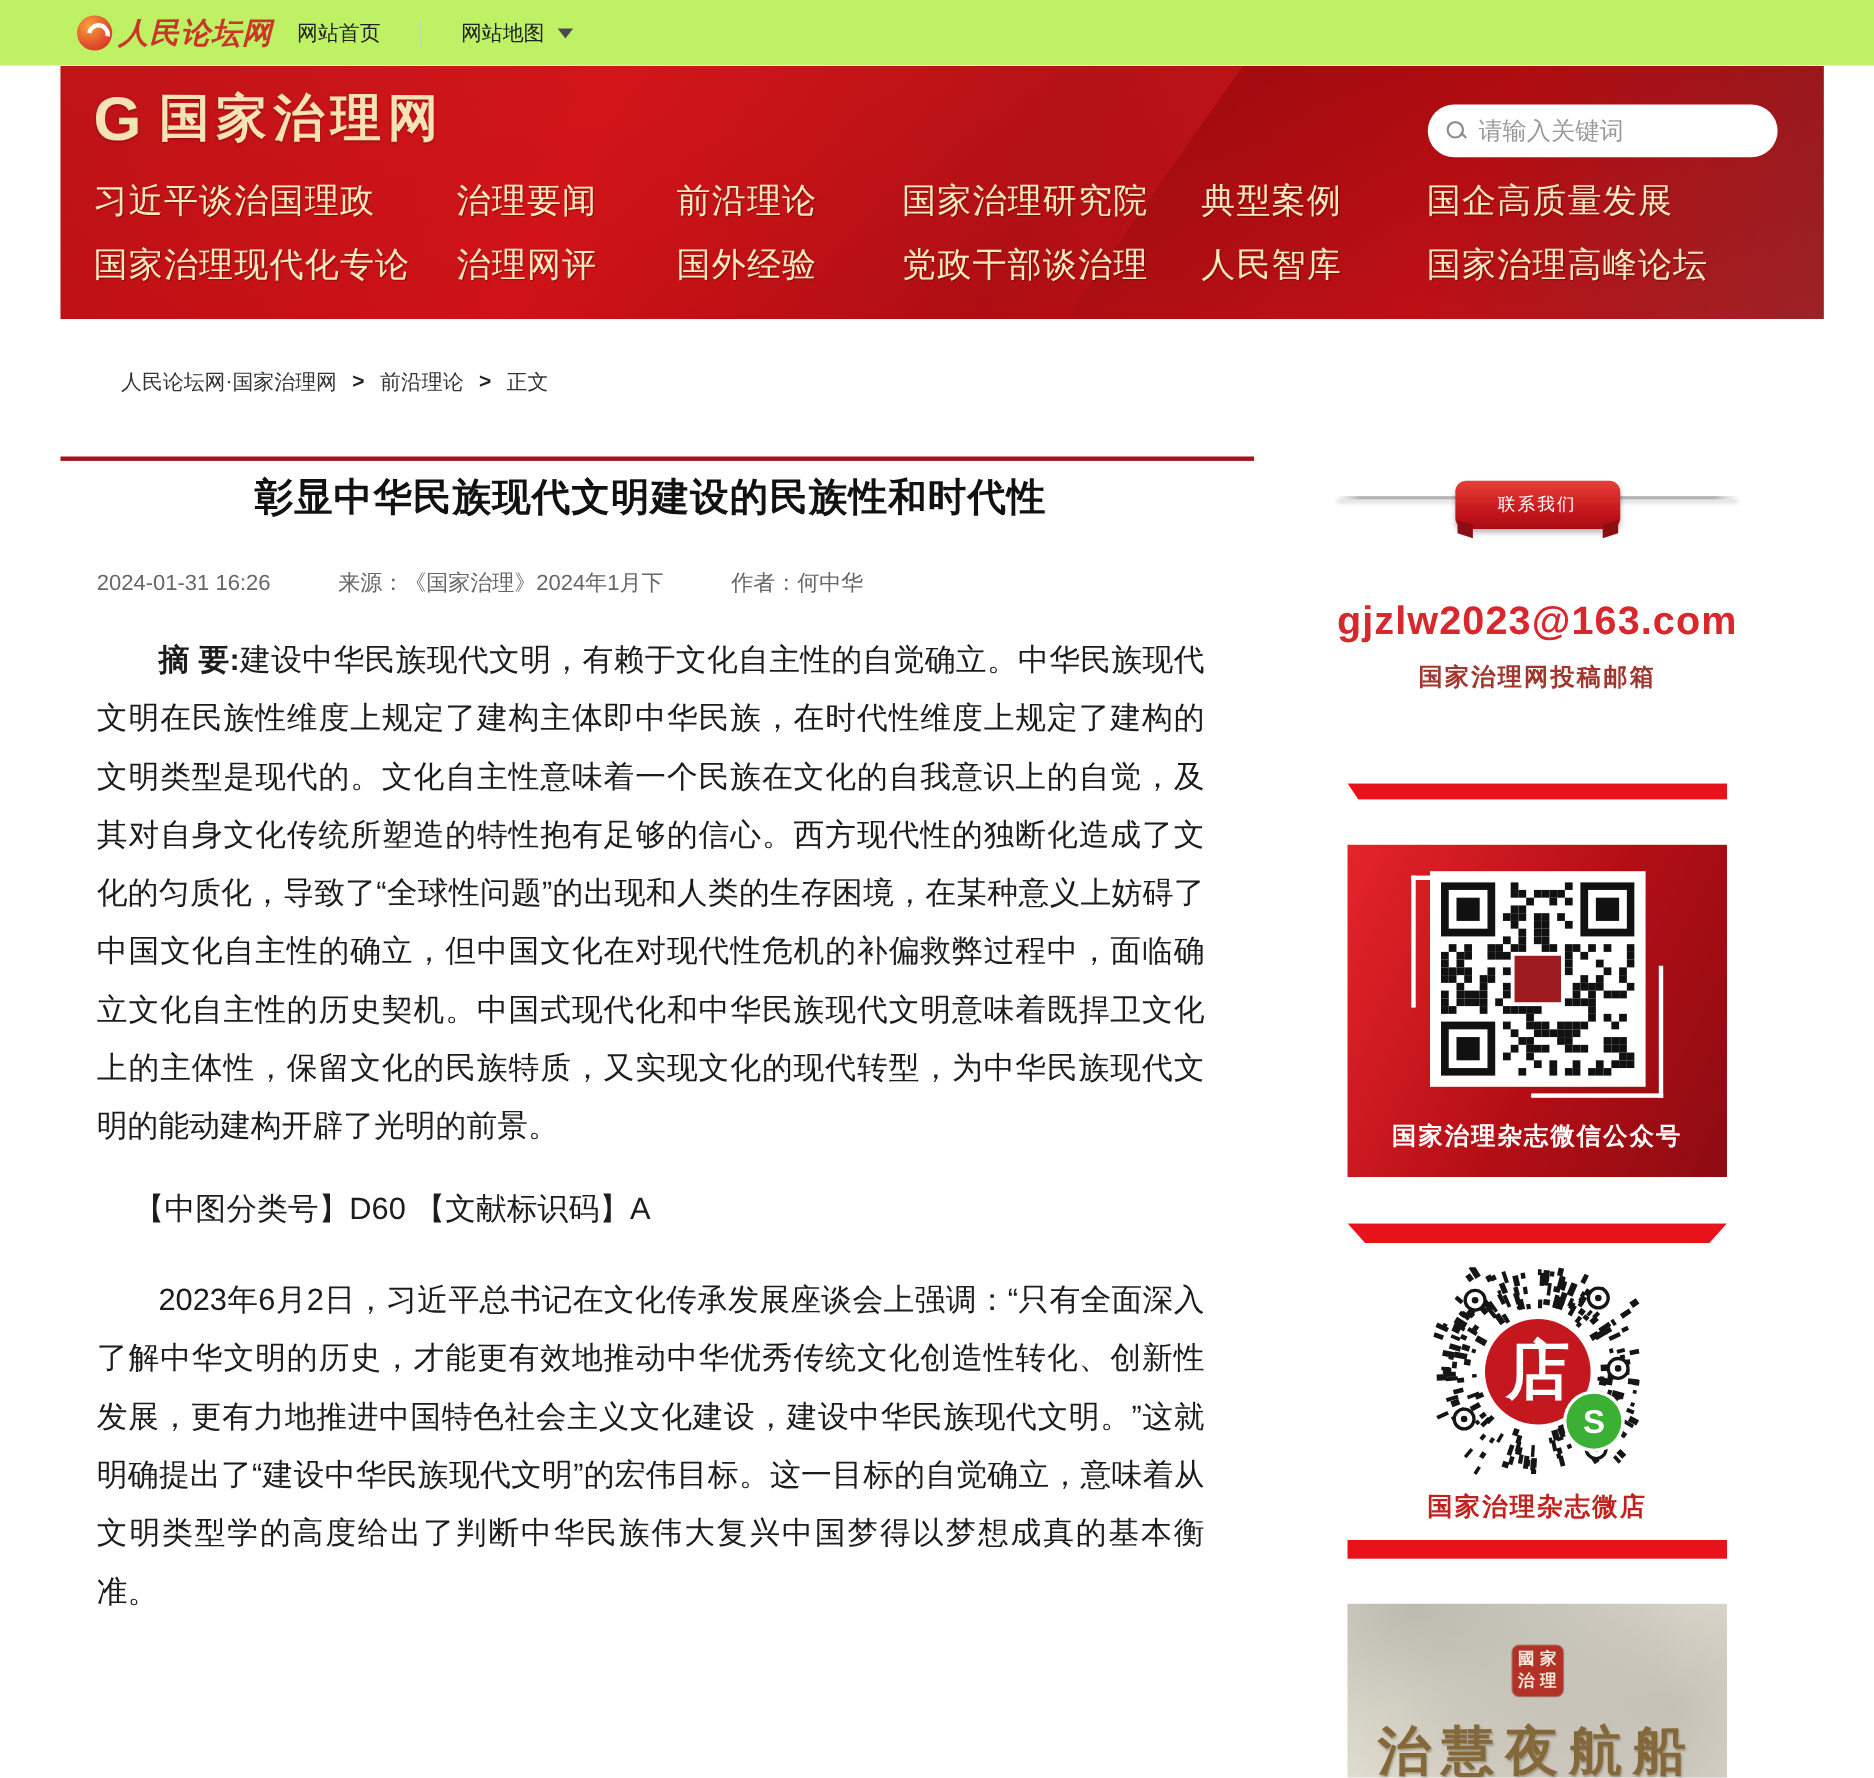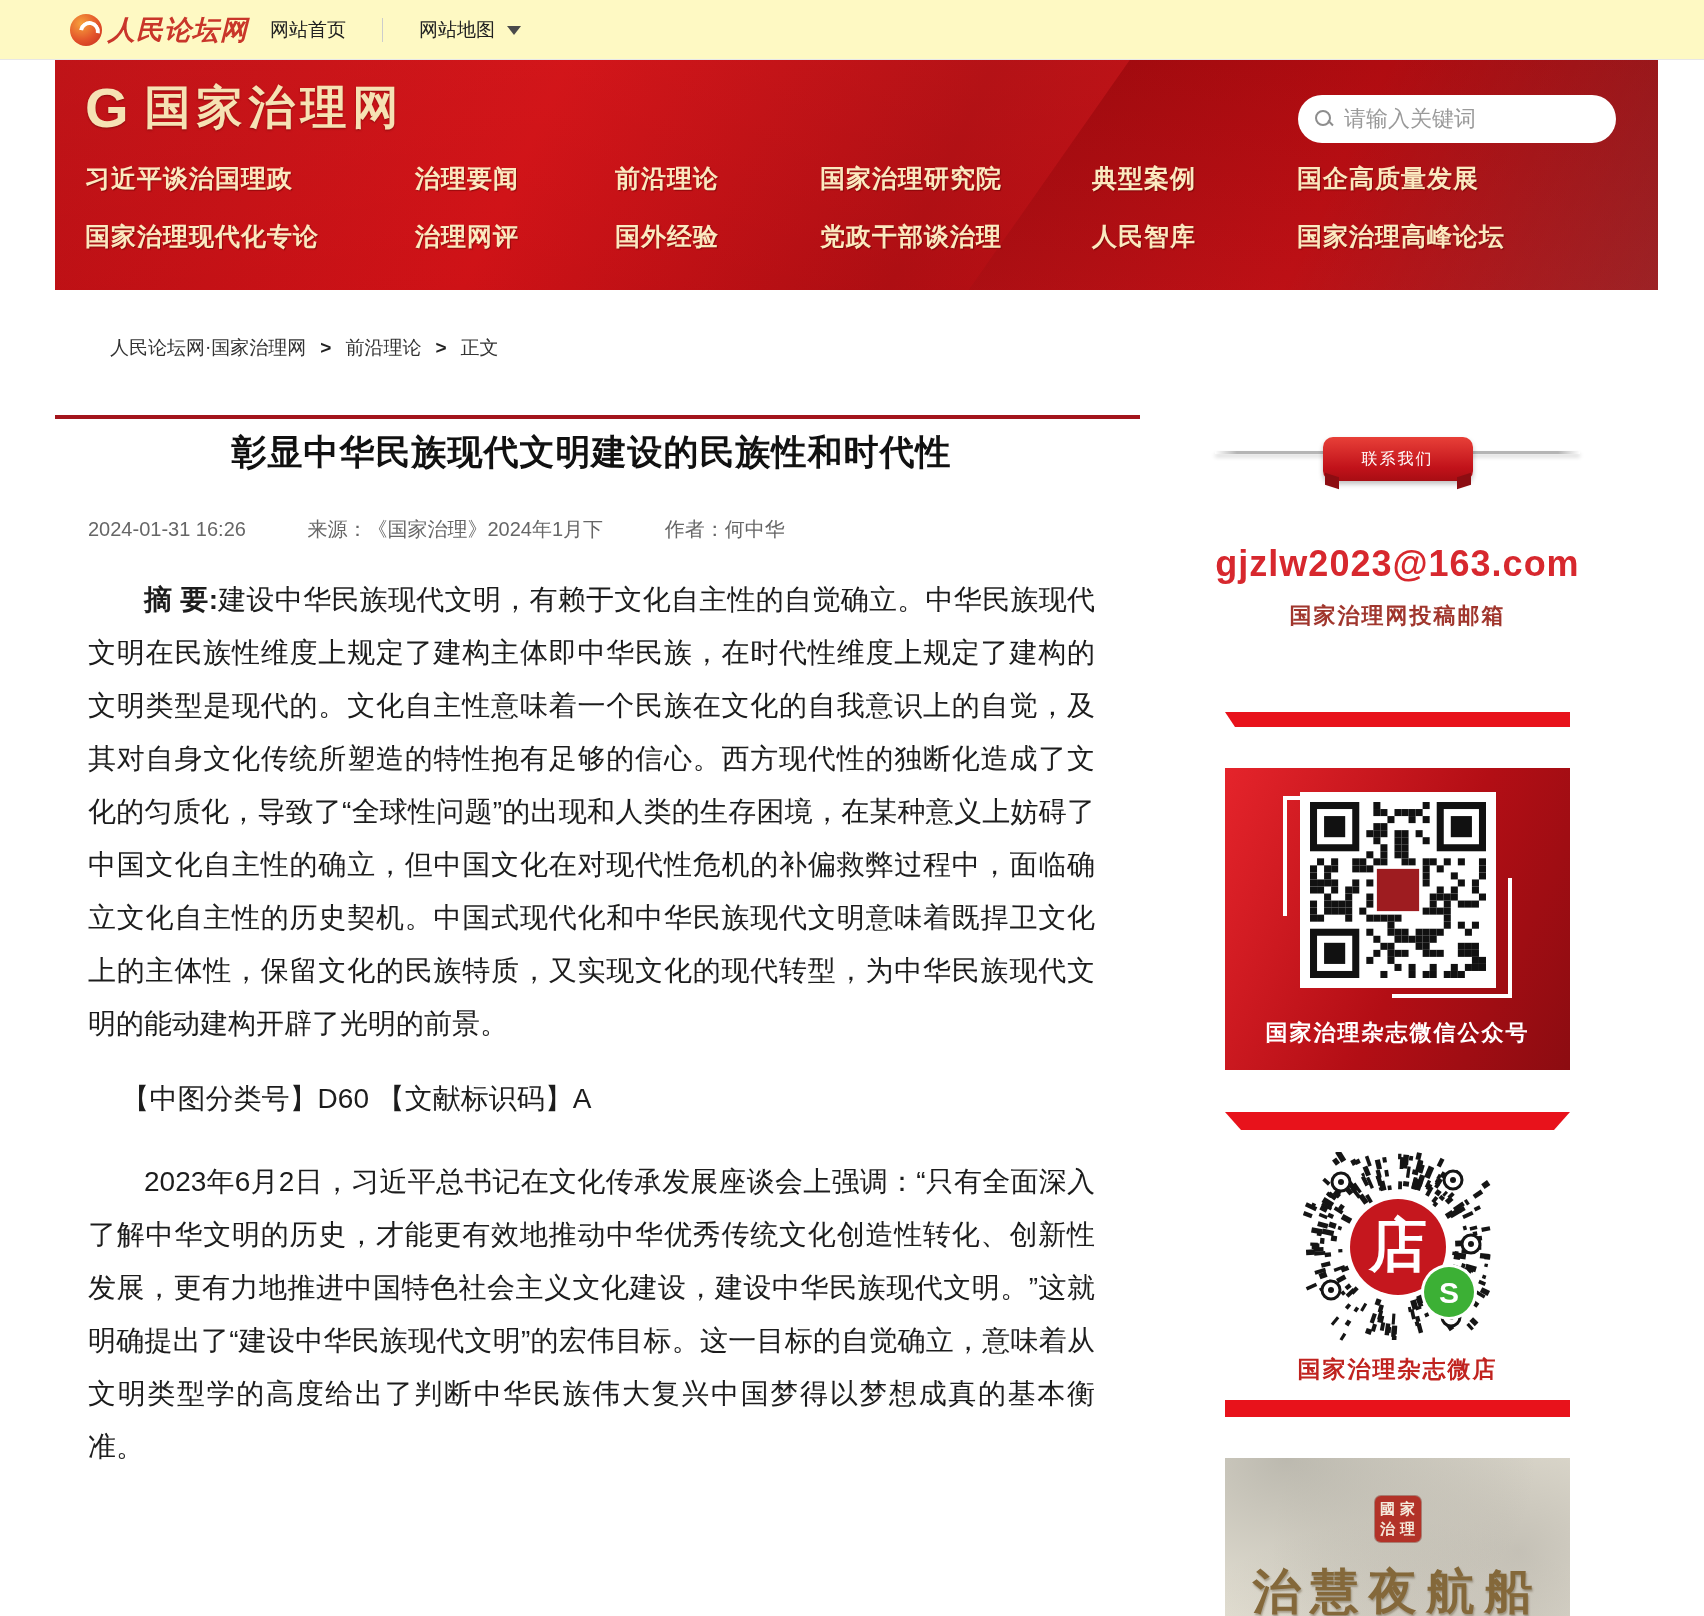--- a/index.html
+++ b/index.html
@@ -1,20 +1,20 @@
 <!DOCTYPE html>
 <html><head>
 <meta charset="utf-8">
 <style>
   * { margin:0; padding:0; box-sizing:border-box; }
   html,body { width:1704px; height:1616px; overflow:hidden; background:#fff;
     font-family:"Liberation Sans","DejaVu Sans",sans-serif; }
 
   
-  .topbar { height:60px; background:#fef9c3; border-bottom:1px solid #e7e7e7;
+  .topbar { height:60px; background:#bef264; border-bottom:1px solid #e7e7e7;
     display:flex; align-items:center; padding-left:70px; }
   .forum-logo { display:flex; align-items:center; gap:6px; }
   .forum-logo-icon { width:32px; height:32px; border-radius:50%;
     background:radial-gradient(circle at 35% 30%, #f7a23c, #e3542b 55%, #c42a20); position:relative; }
   .forum-logo-icon::after { content:""; position:absolute; left:9px; top:7px; width:13px; height:13px;
     border:4px solid #fff; border-left-color:transparent; border-bottom-color:transparent; border-radius:50%;
     transform:rotate(-35deg); }
   .forum-logo-text { font-family:"Liberation Serif","DejaVu Serif",serif; font-weight:700; font-style:italic;
     font-size:27px; color:#c9362a; letter-spacing:1px; }
   .topbar-links { display:flex; align-items:center; margin-left:22px; }
@@ -45,21 +45,21 @@
     border:2px solid #8d8d8d; border-radius:50%; }
   .search-icon::after { content:""; position:absolute; left:13px; top:13px; width:7px; height:2px;
     background:#8d8d8d; transform:rotate(45deg); }
   .search-input { border:none; outline:none; flex:1; margin-left:10px; font-size:22px; color:#333;
     background:transparent; }
   .search-input::placeholder { color:#9a9a9a; }
   .nav-row { position:absolute; left:0; width:100%; display:grid;
     grid-template-columns:330px 200px 205px 272px 205px auto; padding-left:30px; z-index:2; }
   .nav-row-1 { top:102px; }
   .nav-row-2 { top:160px; }
-  .nav-item { font-size:25px; font-weight:700; color:#fbe9c0; letter-spacing:1px; cursor:pointer;
+  .nav-item { font-size:31px; font-weight:400; color:#fbe9c0; letter-spacing:1px; cursor:pointer;
     text-shadow:1px 1px 1px rgba(90,0,0,.55); white-space:nowrap; }
 
   
   .content-row { display:flex; width:1603px; margin-left:55px; align-items:flex-start; }
   .main-col { width:1085px; }
   .side-col { width:345px; margin-left:85px; display:flex; flex-direction:column; align-items:center; }
 
   
   .breadcrumb { margin-top:45px; padding-left:55px; font-family:"Liberation Serif","DejaVu Serif",serif;
     font-size:19px; color:#333; display:flex; align-items:center; }

